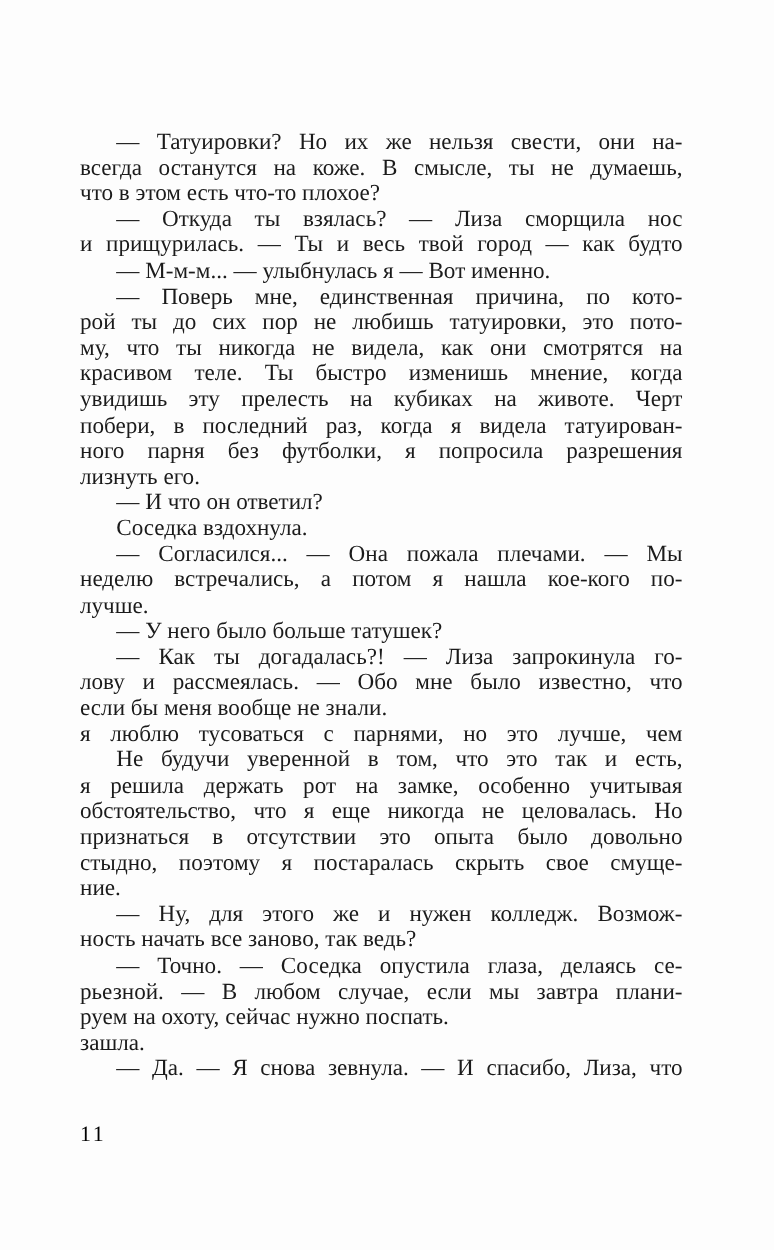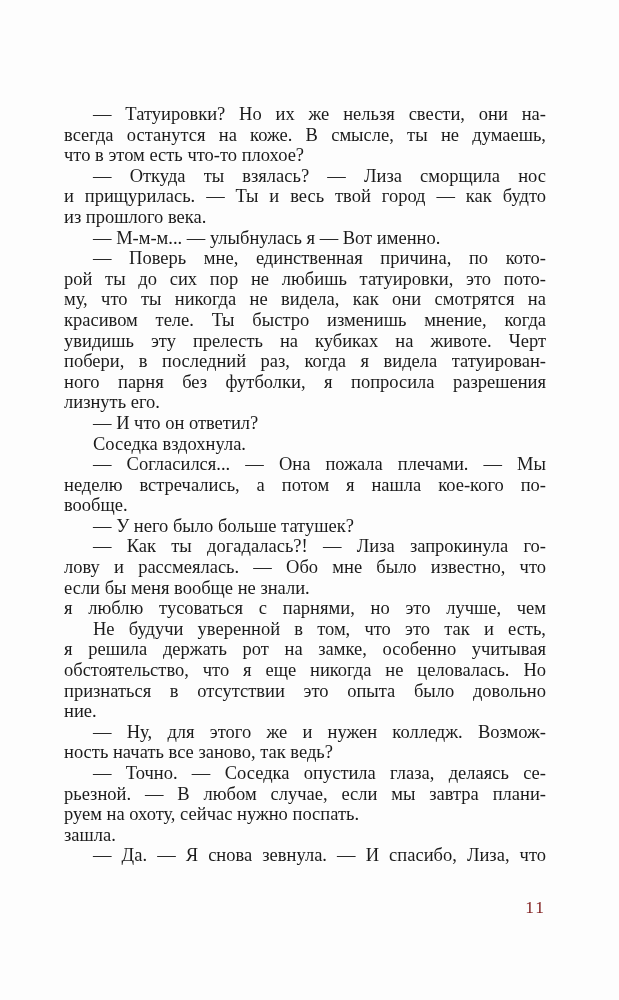--- a/index.html
+++ b/index.html
@@ -44,40 +44,39 @@
     text-align-last: left;
   }
   .line.first {
     text-indent: 29px;
   }
   .page-number {
     position: absolute;
     top: 897px;
     left: 64px;
     width: 482px;
-    text-align: right;
-    color: #7f1d1d;
+    text-align: left;
+    color: #000000;
     font-size: 17.5px;
     letter-spacing: 2px;
   }
 </style>
 </head>
 <body>
 
 <div class="book-page">
   <div class="text-block" id="text-block">
       <div class="paragraph">
         <div class="line first">— Татуировки? Но их же нельзя свести, они на-</div>
         <div class="line">всегда останутся на коже. В смысле, ты не думаешь,</div>
         <div class="line last">что в этом есть что-то плохое?</div>
       </div>
       <div class="paragraph">
         <div class="line first">— Откуда ты взялась? — Лиза сморщила нос</div>
         <div class="line">и прищурилась. — Ты и весь твой город — как будто</div>
-        <div class="line last">из прошлого века.</div>
       </div>
       <div class="paragraph">
         <div class="line first last">— М-м-м... — улыбнулась я — Вот именно.</div>
       </div>
       <div class="paragraph">
         <div class="line first">— Поверь мне, единственная причина, по кото-</div>
         <div class="line">рой ты до сих пор не любишь татуировки, это пото-</div>
         <div class="line">му, что ты никогда не видела, как они смотрятся на</div>
         <div class="line">красивом теле. Ты быстро изменишь мнение, когда</div>
         <div class="line">увидишь эту прелесть на кубиках на животе. Черт</div>
@@ -87,36 +86,37 @@
       </div>
       <div class="paragraph">
         <div class="line first last">— И что он ответил?</div>
       </div>
       <div class="paragraph">
         <div class="line first last">Соседка вздохнула.</div>
       </div>
       <div class="paragraph">
         <div class="line first">— Согласился... — Она пожала плечами. — Мы</div>
         <div class="line">неделю встречались, а потом я нашла кое-кого по-</div>
-        <div class="line last">вообще.</div>
+        <div class="line last">лучше.</div>
       </div>
       <div class="paragraph">
         <div class="line first last">— У него было больше татушек?</div>
       </div>
       <div class="paragraph">
         <div class="line first">— Как ты догадалась?! — Лиза запрокинула го-</div>
         <div class="line">лову и рассмеялась. — Обо мне было известно, что</div>
         <div class="line last">если бы меня вообще не знали.</div>
         <div class="line">я люблю тусоваться с парнями, но это лучше, чем</div>
       </div>
       <div class="paragraph">
         <div class="line first">Не будучи уверенной в том, что это так и есть,</div>
         <div class="line">я решила держать рот на замке, особенно учитывая</div>
         <div class="line">обстоятельство, что я еще никогда не целовалась. Но</div>
         <div class="line">признаться в отсутствии это опыта было довольно</div>
+        <div class="line">стыдно, поэтому я постаралась скрыть свое смуще-</div>
         <div class="line last">ние.</div>
       </div>
       <div class="paragraph">
         <div class="line first">— Ну, для этого же и нужен колледж. Возмож-</div>
         <div class="line last">ность начать все заново, так ведь?</div>
       </div>
       <div class="paragraph">
         <div class="line first">— Точно. — Соседка опустила глаза, делаясь се-</div>
         <div class="line">рьезной. — В любом случае, если мы завтра плани-</div>
         <div class="line last">руем на охоту, сейчас нужно поспать.</div>

